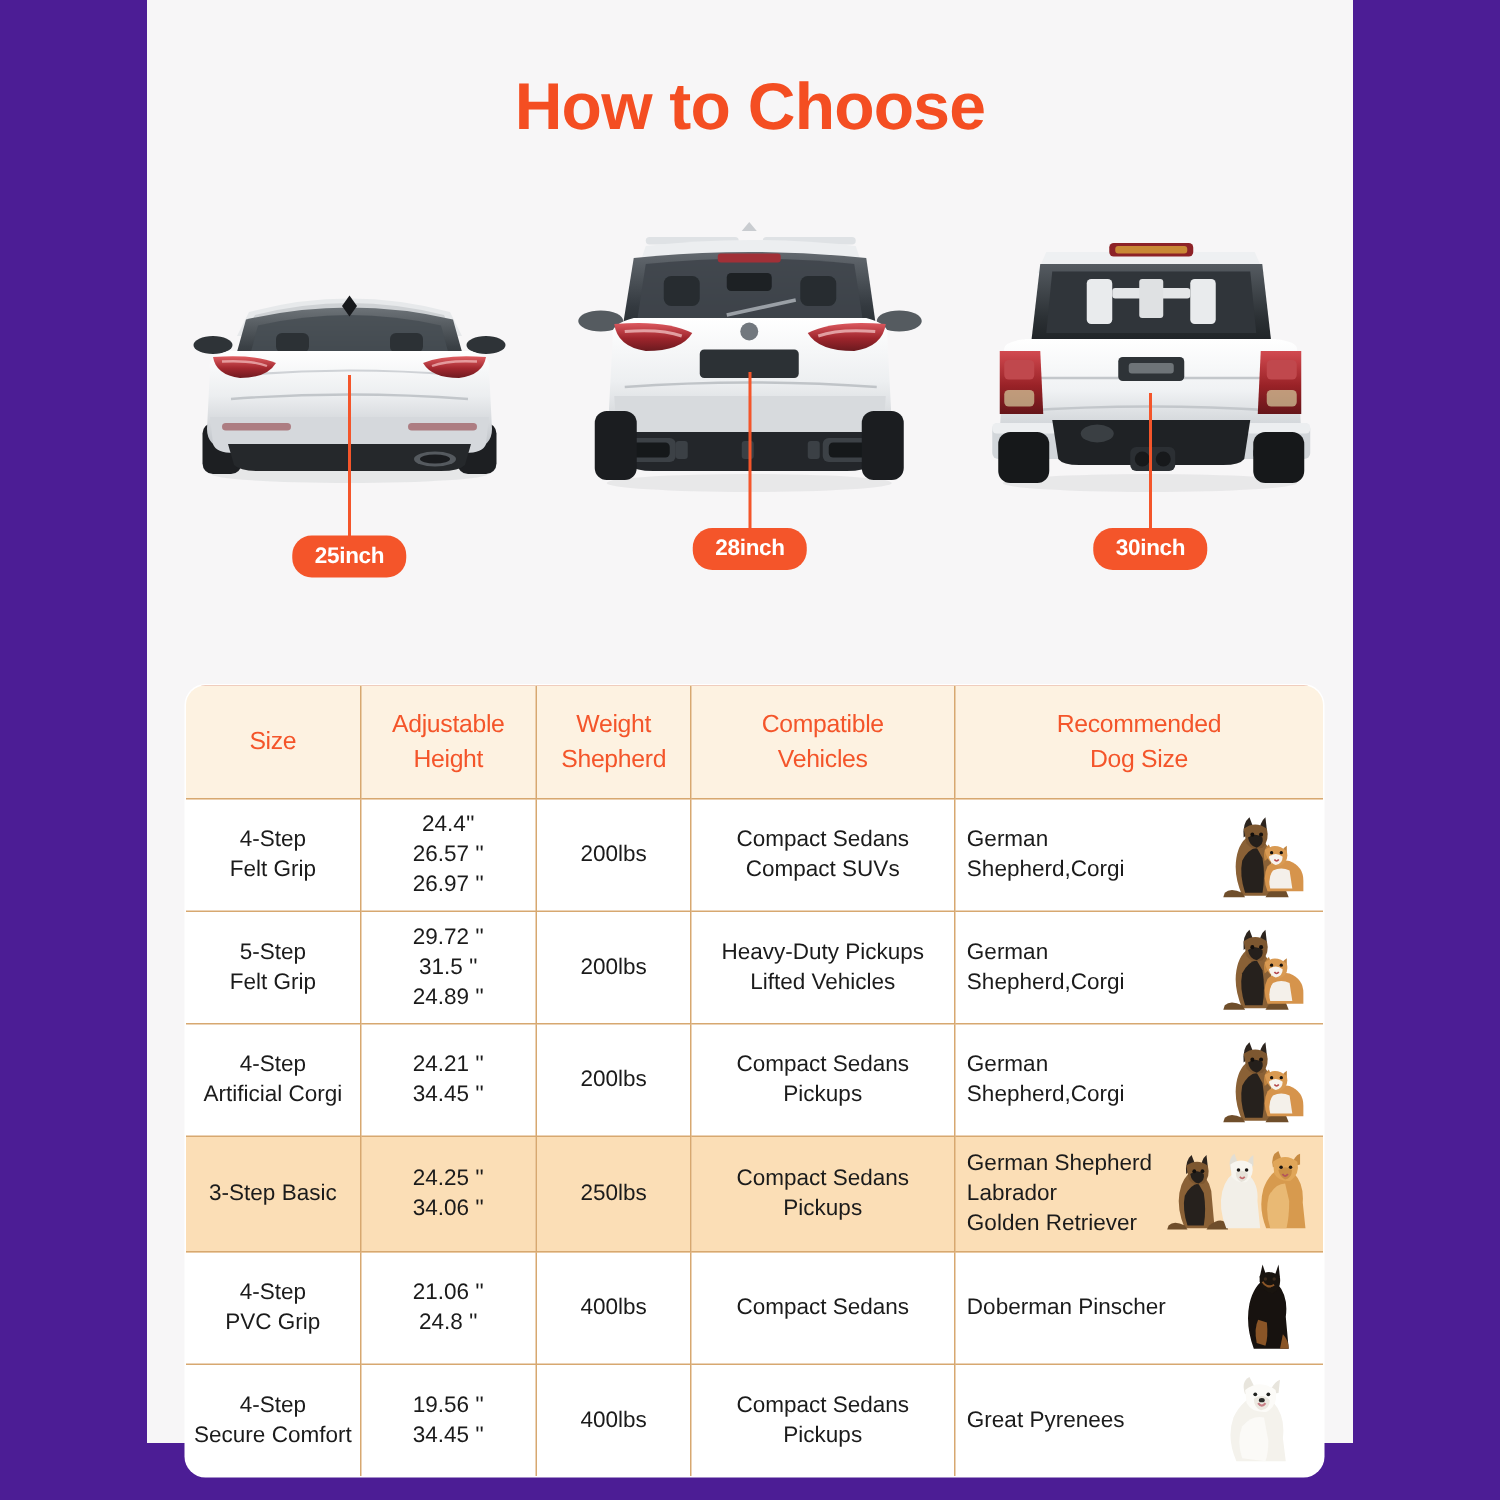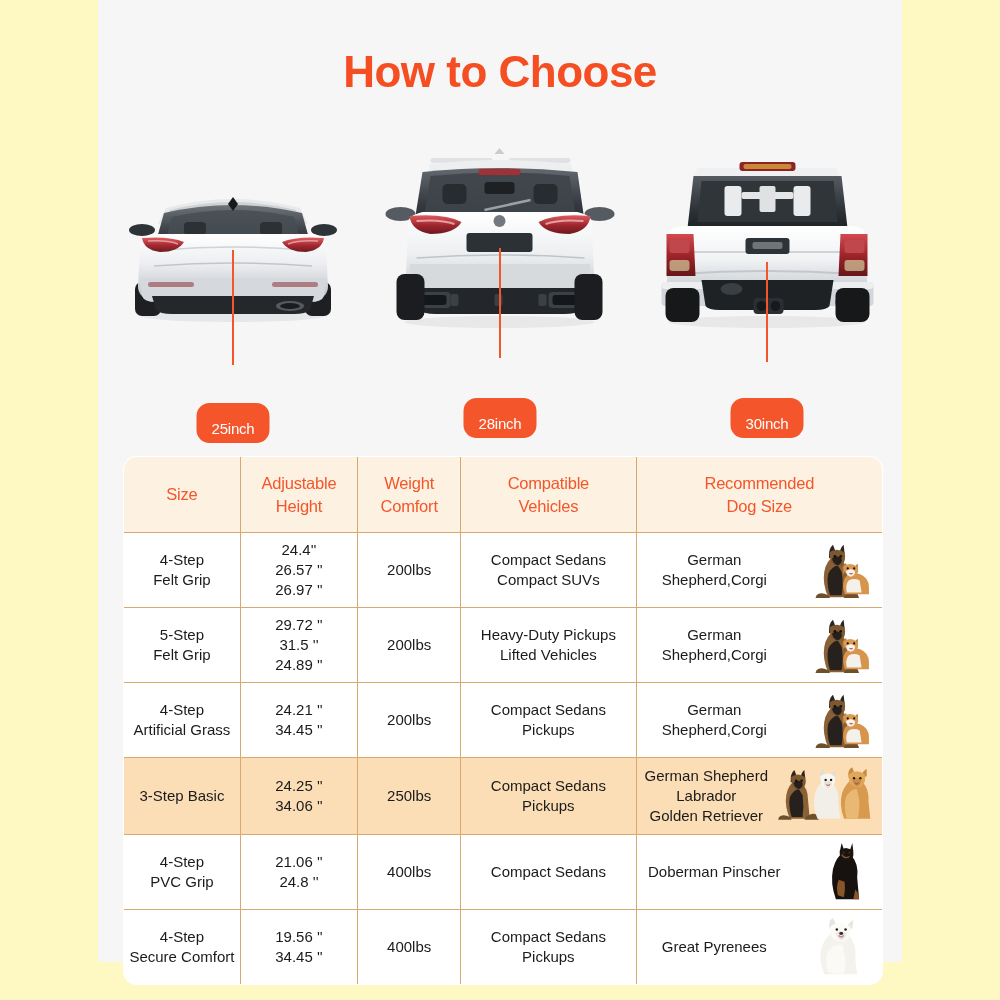--- a/index.html
+++ b/index.html
@@ -9,21 +9,21 @@
     height: 1000px;
     background: #ffffff;
     font-family: "Liberation Sans", sans-serif;
     overflow: hidden;
   }
 
   #page {
     position: relative;
     width: 1000px;
     height: 1000px;
-    background: #fef9c3;
+    background: #4c1d95;
   }
 
   
   #content-panel {
     position: absolute;
     left: 98px;
     top: 0;
     width: 804px;
     height: 962px;
     background: #f7f6f7;
@@ -69,26 +69,25 @@
     background: #f4552a;
     transform: translateX(-50%);
   }
   .size-badge {
     position: absolute;
     left: 50%;
     transform: translateX(-50%);
     background: #f4552a;
     color: #ffffff;
     font-size: 15px;
-    font-weight: 400;
-    padding: 17px 15px 6px 15px;
+    font-weight: 700;
+    padding: 5px 15px 6px 15px;
     border-radius: 13px;
     white-space: nowrap;
     letter-spacing: -0.2px;
-    margin-top: 46px;
   }
 
   
   #spec-table {
     position: absolute;
     left: 123px;
     top: 456px;
     width: 760px;
     border-collapse: collapse;
     border-spacing: 0;
@@ -131,21 +130,21 @@
 
   .dog-cell-inner {
     position: relative;
     display: flex;
     align-items: center;
     justify-content: flex-start;
     height: 100%;
   }
   .dog-text {
     flex: 1 1 auto;
-    text-align: center;
+    text-align: left;
     padding-left: 4px;
     padding-right: 2px;
     z-index: 2;
   }
   .dog-art {
     flex: 0 0 auto;
     width: 92px;
     height: 62px;
     position: relative;
   }
@@ -379,21 +378,21 @@
       <tr>
         <th>
           <div>Size</div>
         </th>
         <th>
           <div>Adjustable</div>
           <div>Height</div>
         </th>
         <th>
           <div>Weight</div>
-          <div>Comfort</div>
+          <div>Shepherd</div>
         </th>
         <th>
           <div>Compatible</div>
           <div>Vehicles</div>
         </th>
         <th>
           <div>Recommended</div>
           <div>Dog Size</div>
         </th>
       </tr>
@@ -497,21 +496,21 @@
       <circle cx="22" cy="32" r="1.2" fill="#141210"></circle>
       <path d="M17 37 q1.6 2 3.2 0" stroke="#b4474c" stroke-width="1.2" fill="none"></path>
     </g>
                 </svg></div>
             </div>
           </td>
         </tr>
         <tr>
           <td>
             <div class="nowrap">4-Step</div>
-            <div class="nowrap">Artificial Grass</div>
+            <div class="nowrap">Artificial Corgi</div>
           </td>
           <td>
             <div class="nowrap">24.21 ''</div>
             <div class="nowrap">34.45 ''</div>
           </td>
           <td>
             <div class="nowrap">200lbs</div>
           </td>
           <td>
             <div class="nowrap">Compact Sedans</div>

